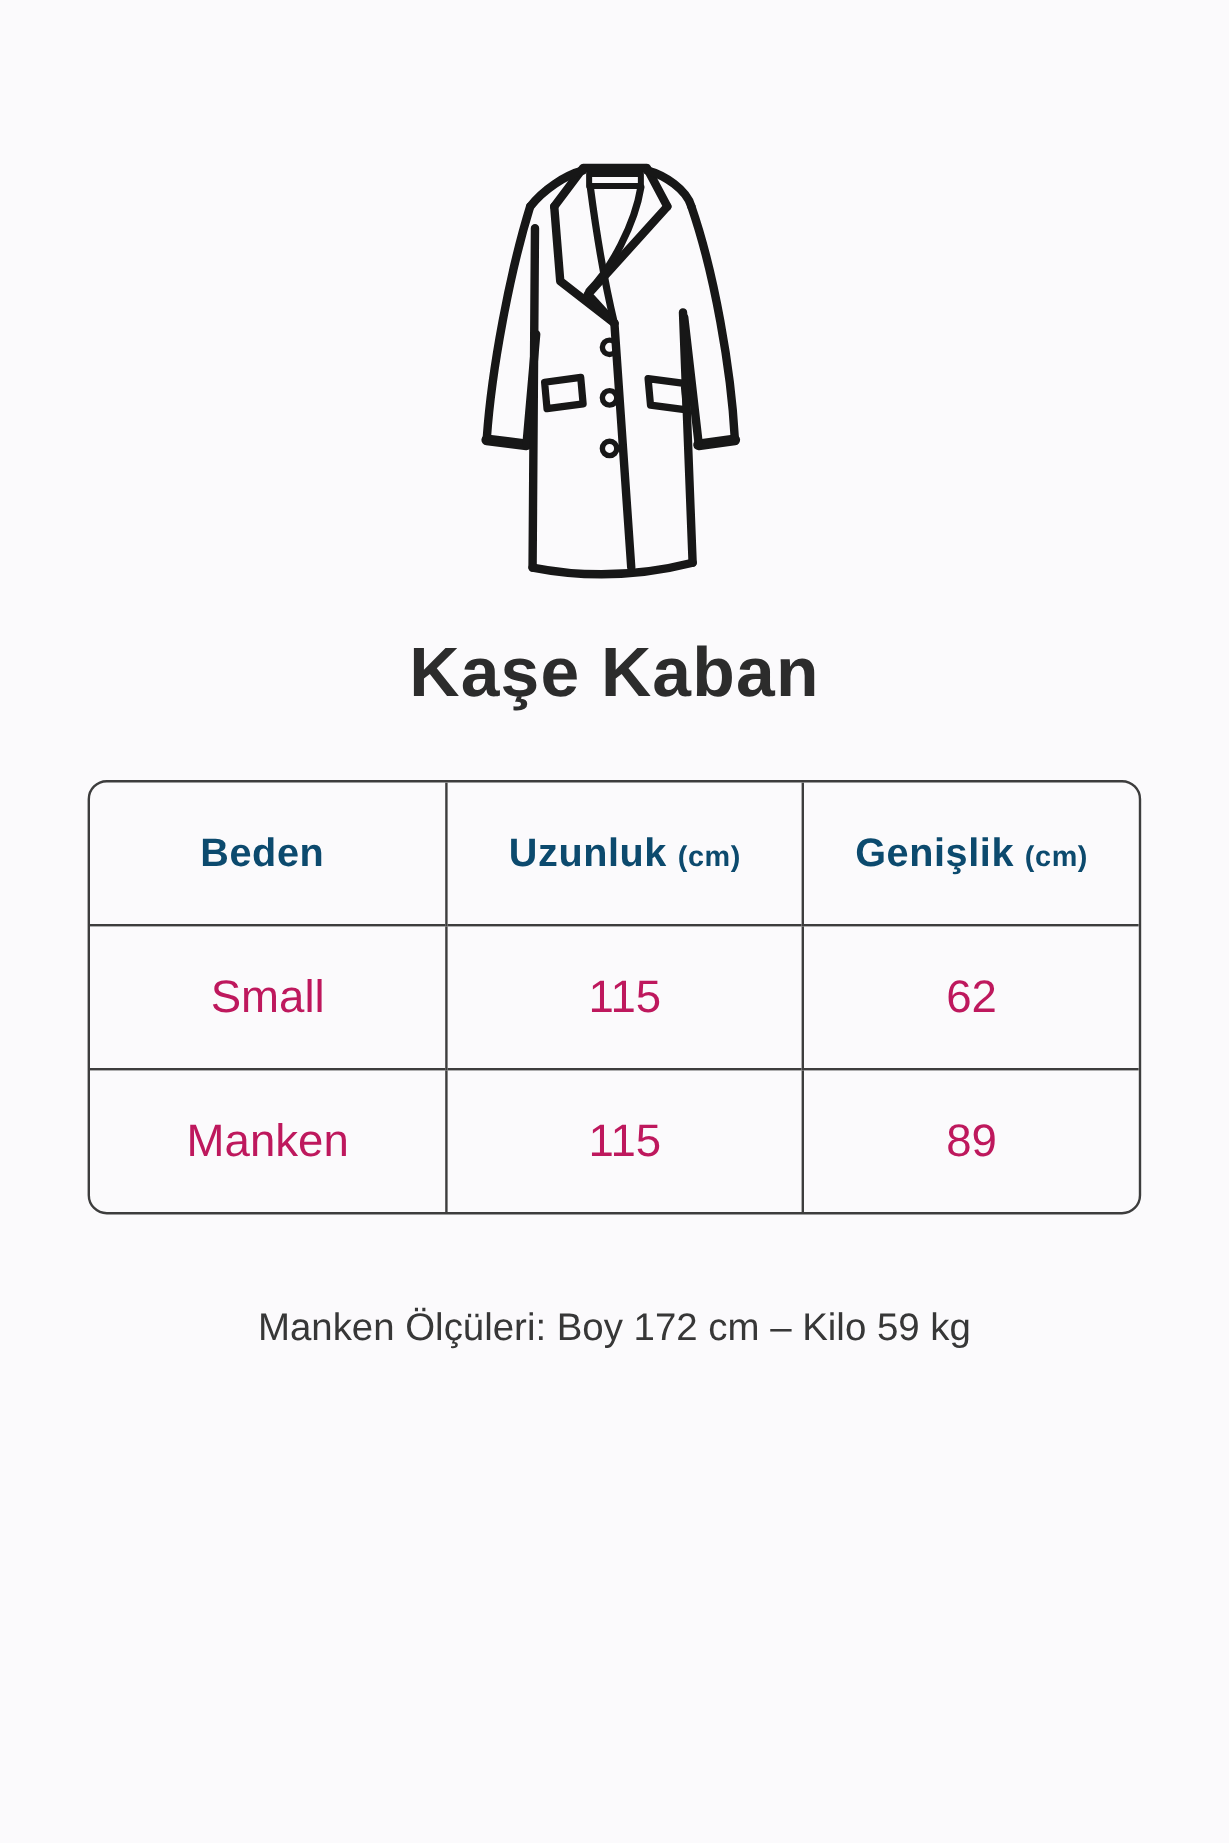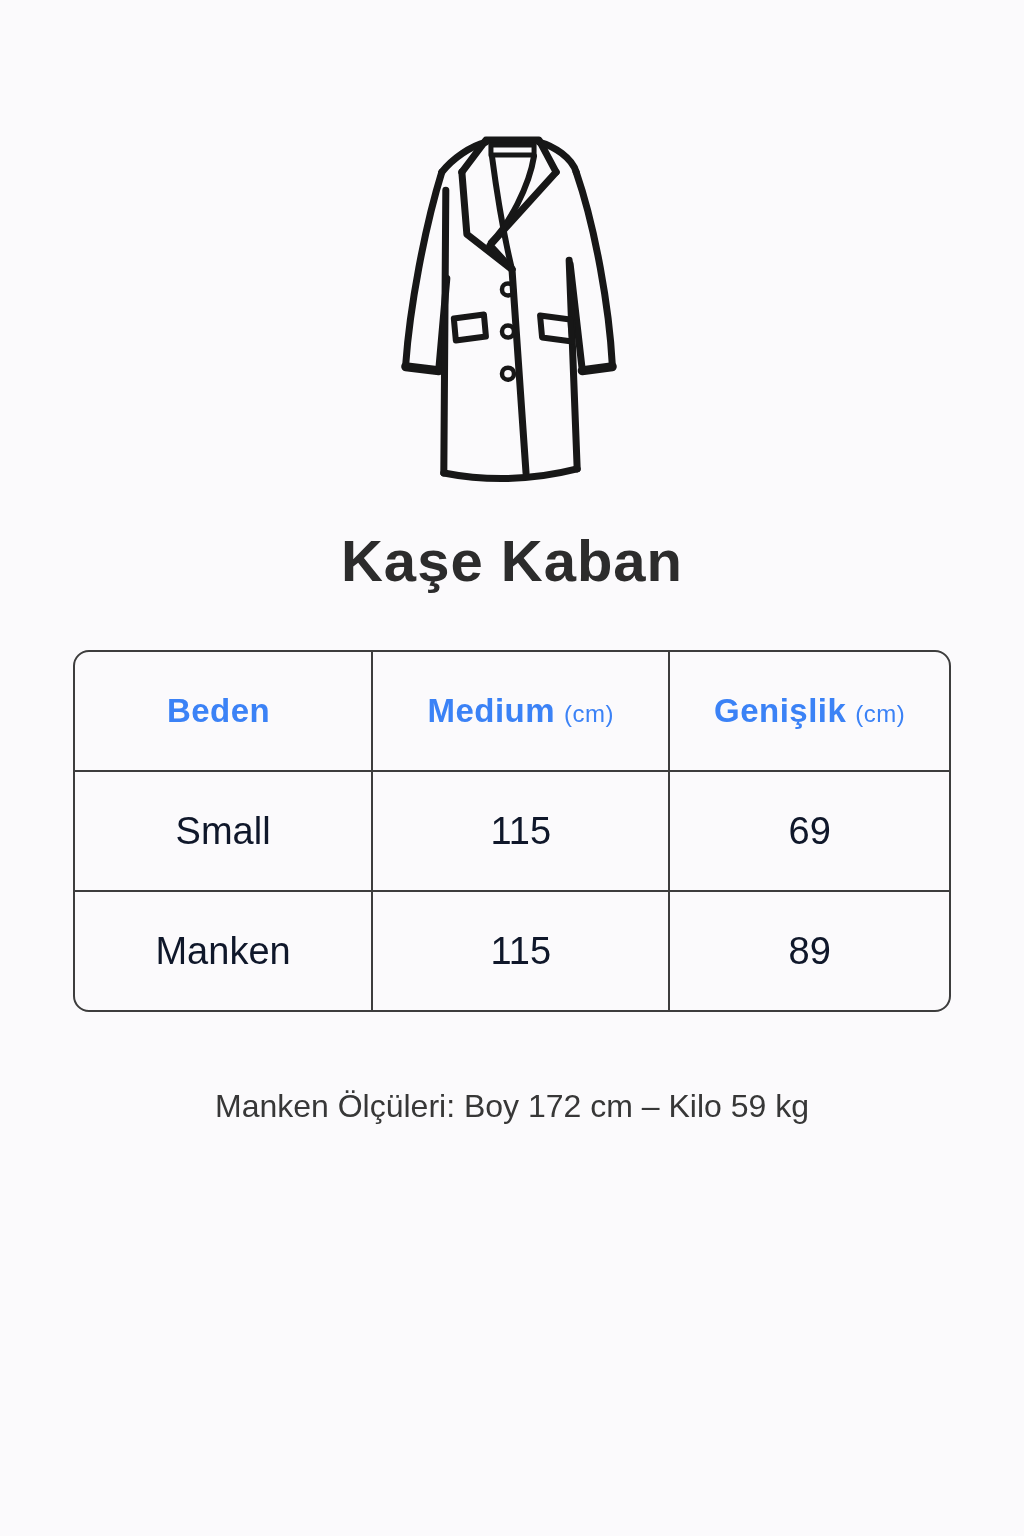--- a/index.html
+++ b/index.html
@@ -55,32 +55,32 @@
   .size-table tr + tr th, .size-table tr + tr td,
   .size-table tbody tr:first-child th, .size-table tbody tr:first-child td {
     border-top: 2px solid #3d3d3d;
   }
   .size-table th + th, .size-table td + td {
     border-left: 2px solid #3d3d3d;
   }
   .size-table th {
     font-size: 33px;
     font-weight: 700;
-    color: #3b82f6;
+    color: #0c4a6e;
     letter-spacing: 0.5px;
   }
   .size-table .unit {
     font-size: 24px;
-    font-weight: 400;
+    font-weight: 700;
     margin-left: 9px;
   }
   .size-table td {
     font-size: 38px;
     font-weight: 400;
-    color: #0f172a;
+    color: #be185d;
   }
 
   
   .footer-note {
     margin-top: 60px;
     text-align: center;
     font-size: 32px;
     color: #373737;
   }
   .footer-line { display: block; line-height: 68px; }
@@ -139,32 +139,32 @@
         <col style="width:34%">
         <col style="width:34%">
         <col style="width:32%">
       </colgroup>
       <thead>
         <tr>
           <th>
             <span>Beden</span><span class="unit"></span>
           </th>
           <th>
-            <span>Medium</span><span class="unit">(cm)</span>
+            <span>Uzunluk</span><span class="unit">(cm)</span>
           </th>
           <th>
             <span>Genişlik</span><span class="unit">(cm)</span>
           </th>
         </tr>
       </thead>
       <tbody>
         <tr>
           <td>Small</td>
           <td>115</td>
-          <td>69</td>
+          <td>62</td>
         </tr>
         <tr>
           <td>Manken</td>
           <td>115</td>
           <td>89</td>
         </tr>
       </tbody>
     </table>
   </div>
 

